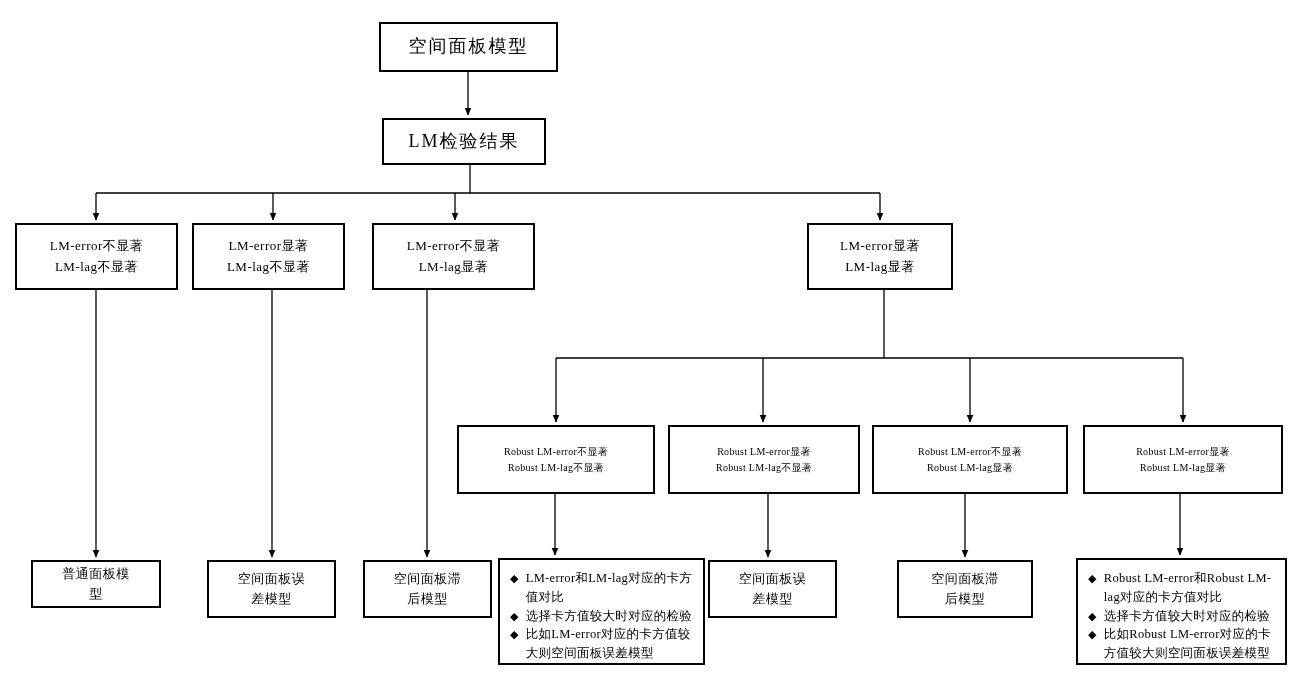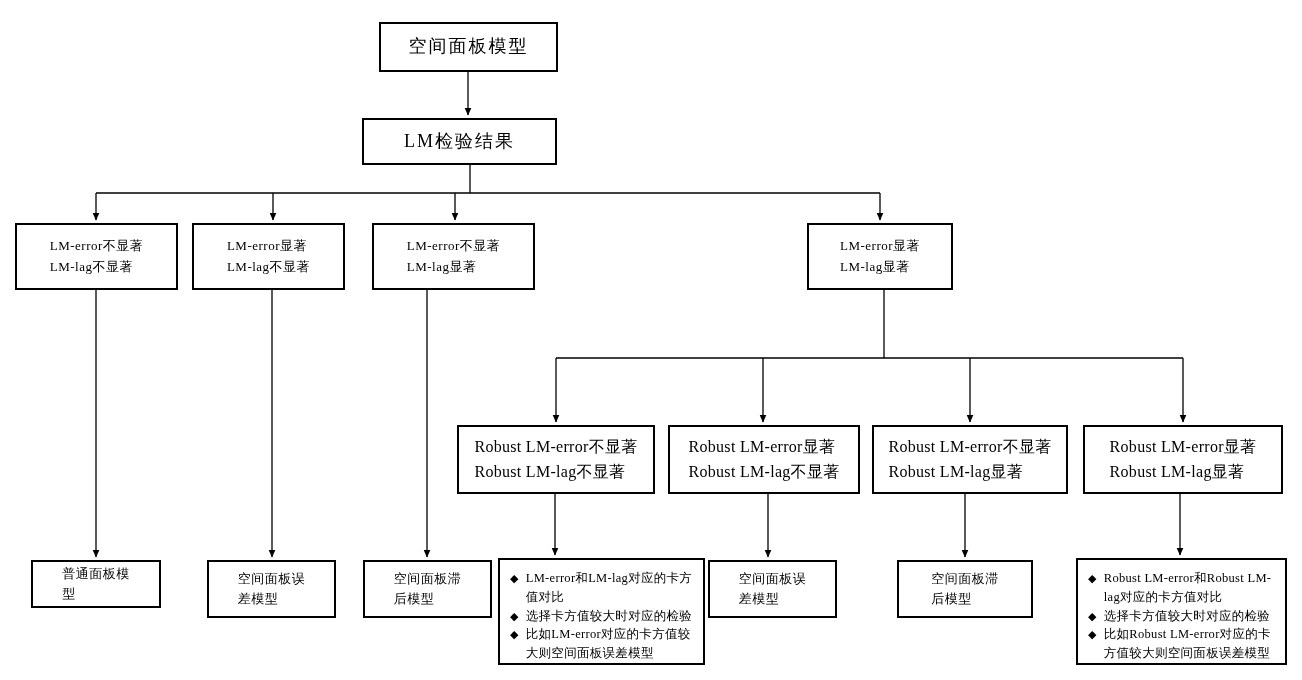--- a/index.html
+++ b/index.html
@@ -28,30 +28,30 @@
     stroke-width: 1.3;
   }
   .node {
     position: absolute;
     box-sizing: border-box;
     border: 2px solid #000000;
     background: #ffffff;
     display: flex;
     align-items: center;
     justify-content: center;
-    text-align: left;
+    text-align: center;
   }
   .node .node-label {
     white-space: pre-line;
     font-size: 13px;
     line-height: 1.55;
     letter-spacing: 0.5px;
   }
   .node.lvl-top .node-label { font-size: 18px; letter-spacing: 2px; }
-  .node.lvl-robust .node-label { font-size: 16px; letter-spacing: 0.3px; }
+  .node.lvl-robust .node-label { font-size: 10px; letter-spacing: 0.3px; }
   .bullet-box {
     position: absolute;
     box-sizing: border-box;
     border: 2px solid #000000;
     background: #ffffff;
     padding: 9px 6px 6px 10px;
   }
   .bullet-item {
     display: flex;
     align-items: flex-start;
@@ -104,21 +104,21 @@
     <line x1="555" y1="494" x2="555" y2="555" marker-end="url(#arrow)"></line>
     <line x1="768" y1="494" x2="768" y2="557" marker-end="url(#arrow)"></line>
     <line x1="965" y1="494" x2="965" y2="557" marker-end="url(#arrow)"></line>
     <line x1="1180" y1="494" x2="1180" y2="555" marker-end="url(#arrow)"></line>
   </svg>
 
   <div class="node lvl-top" style="left:379px; top:22px; width:179px; height:50px;">
     <span class="node-label">空间面板模型</span>
   </div>
 
-  <div class="node lvl-top" style="left:362px; top:118px; width:195px; height:47px;">
+  <div class="node lvl-top" style="left:382px; top:118px; width:164px; height:47px;">
     <span class="node-label">LM检验结果</span>
   </div>
 
   <div class="node" style="left:15px; top:223px; width:163px; height:67px;">
     <span class="node-label">LM-error不显著
 LM-lag不显著</span>
   </div>
 
   <div class="node" style="left:192px; top:223px; width:153px; height:67px;">
     <span class="node-label">LM-error显著

